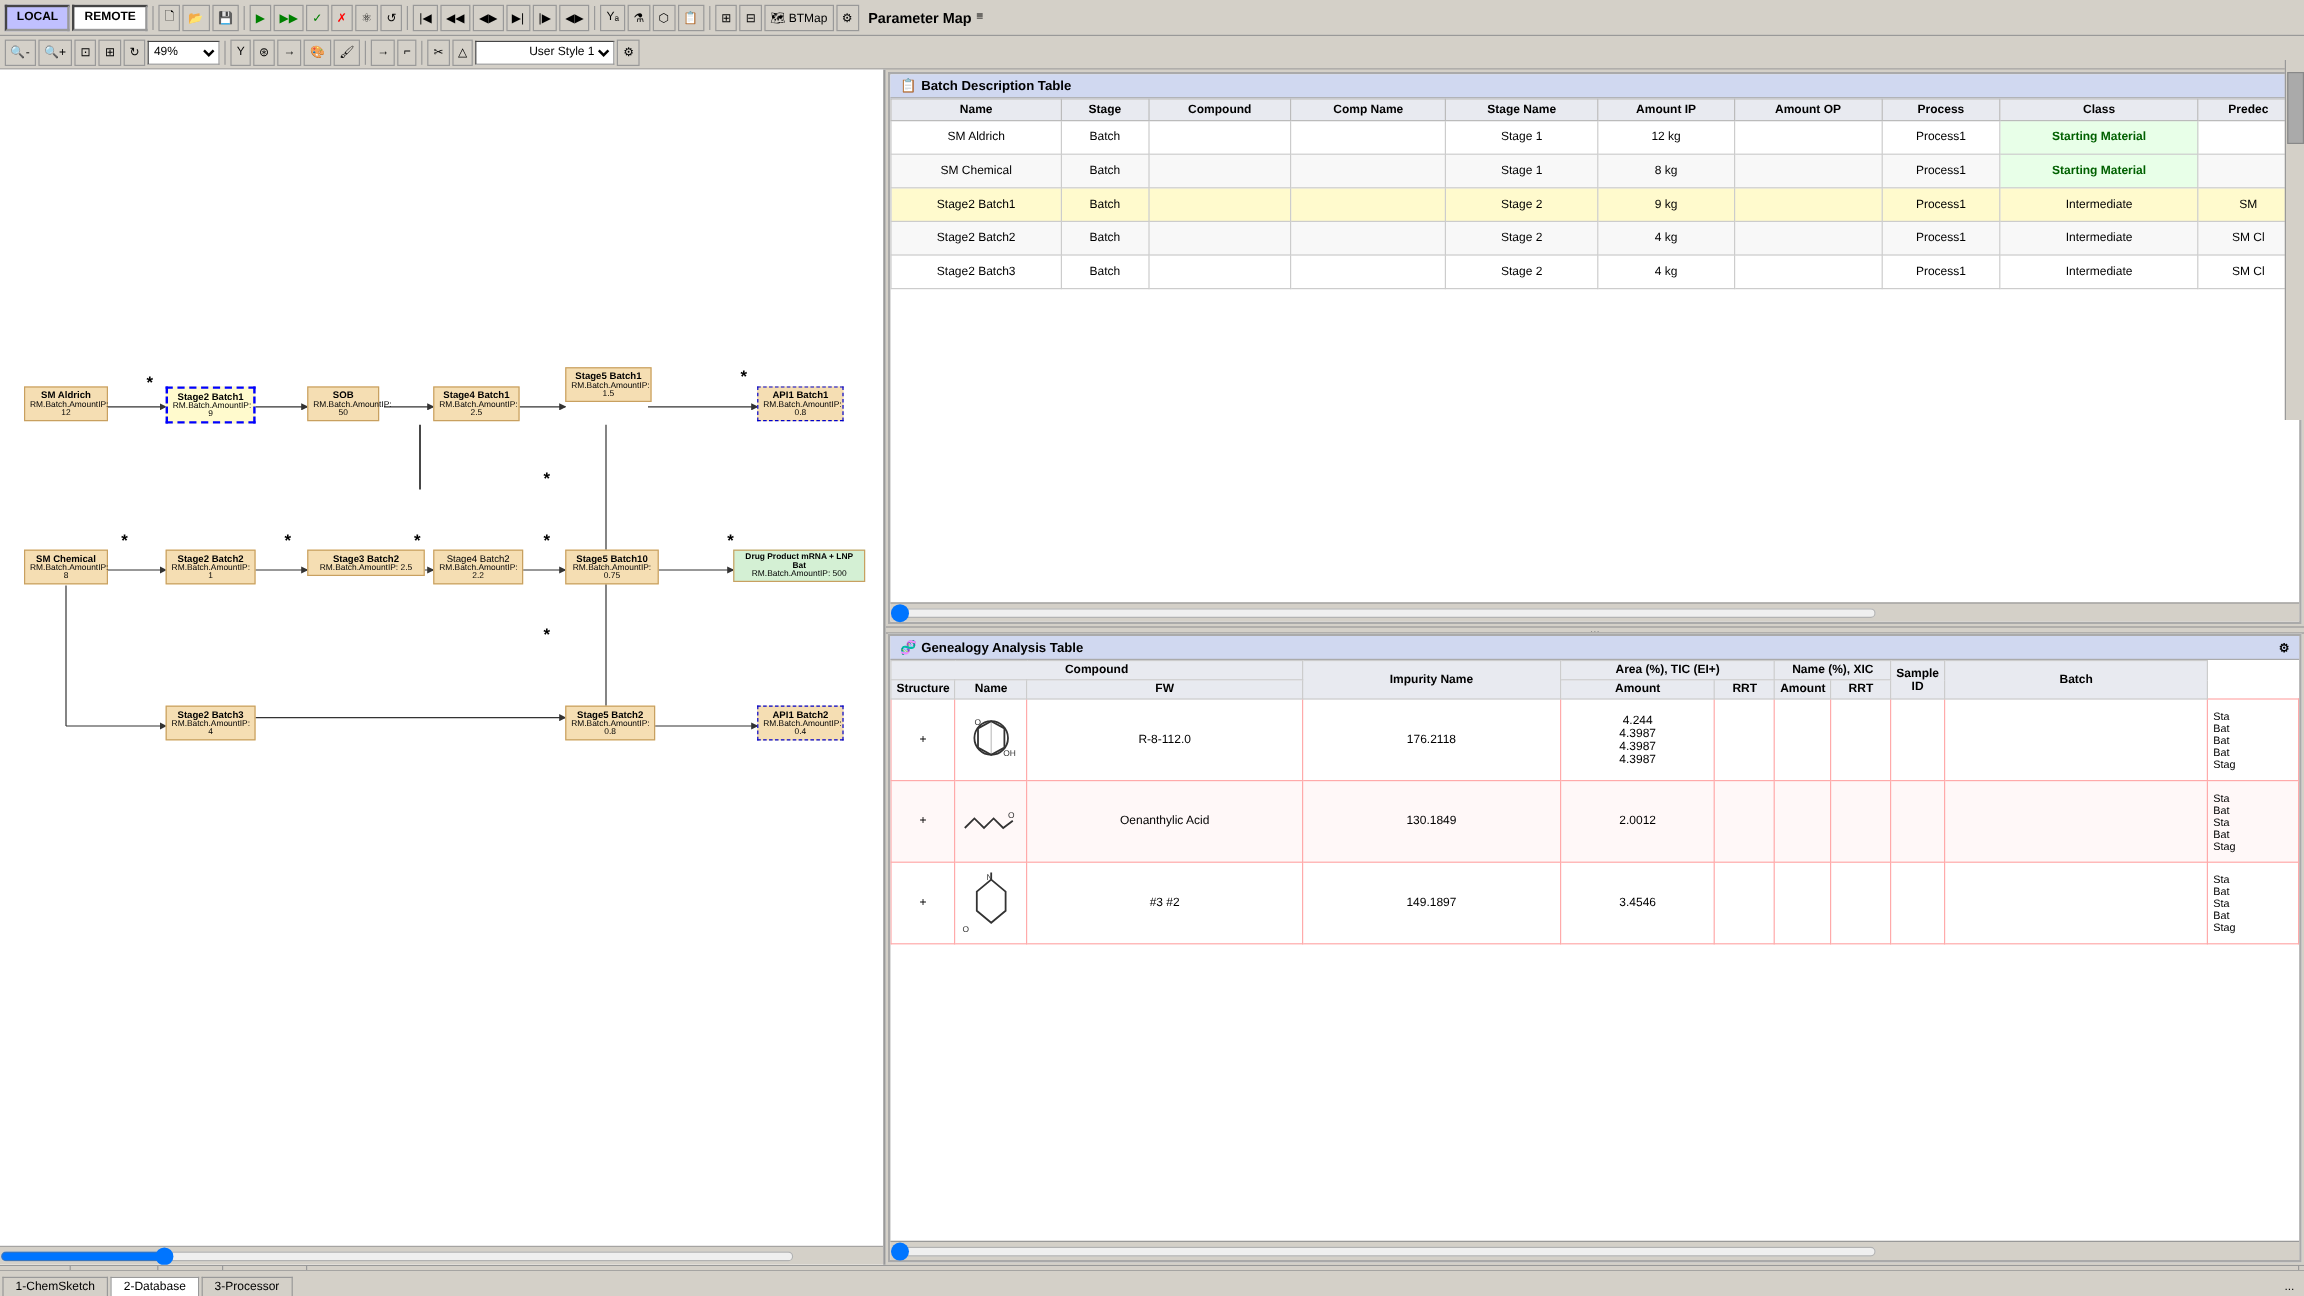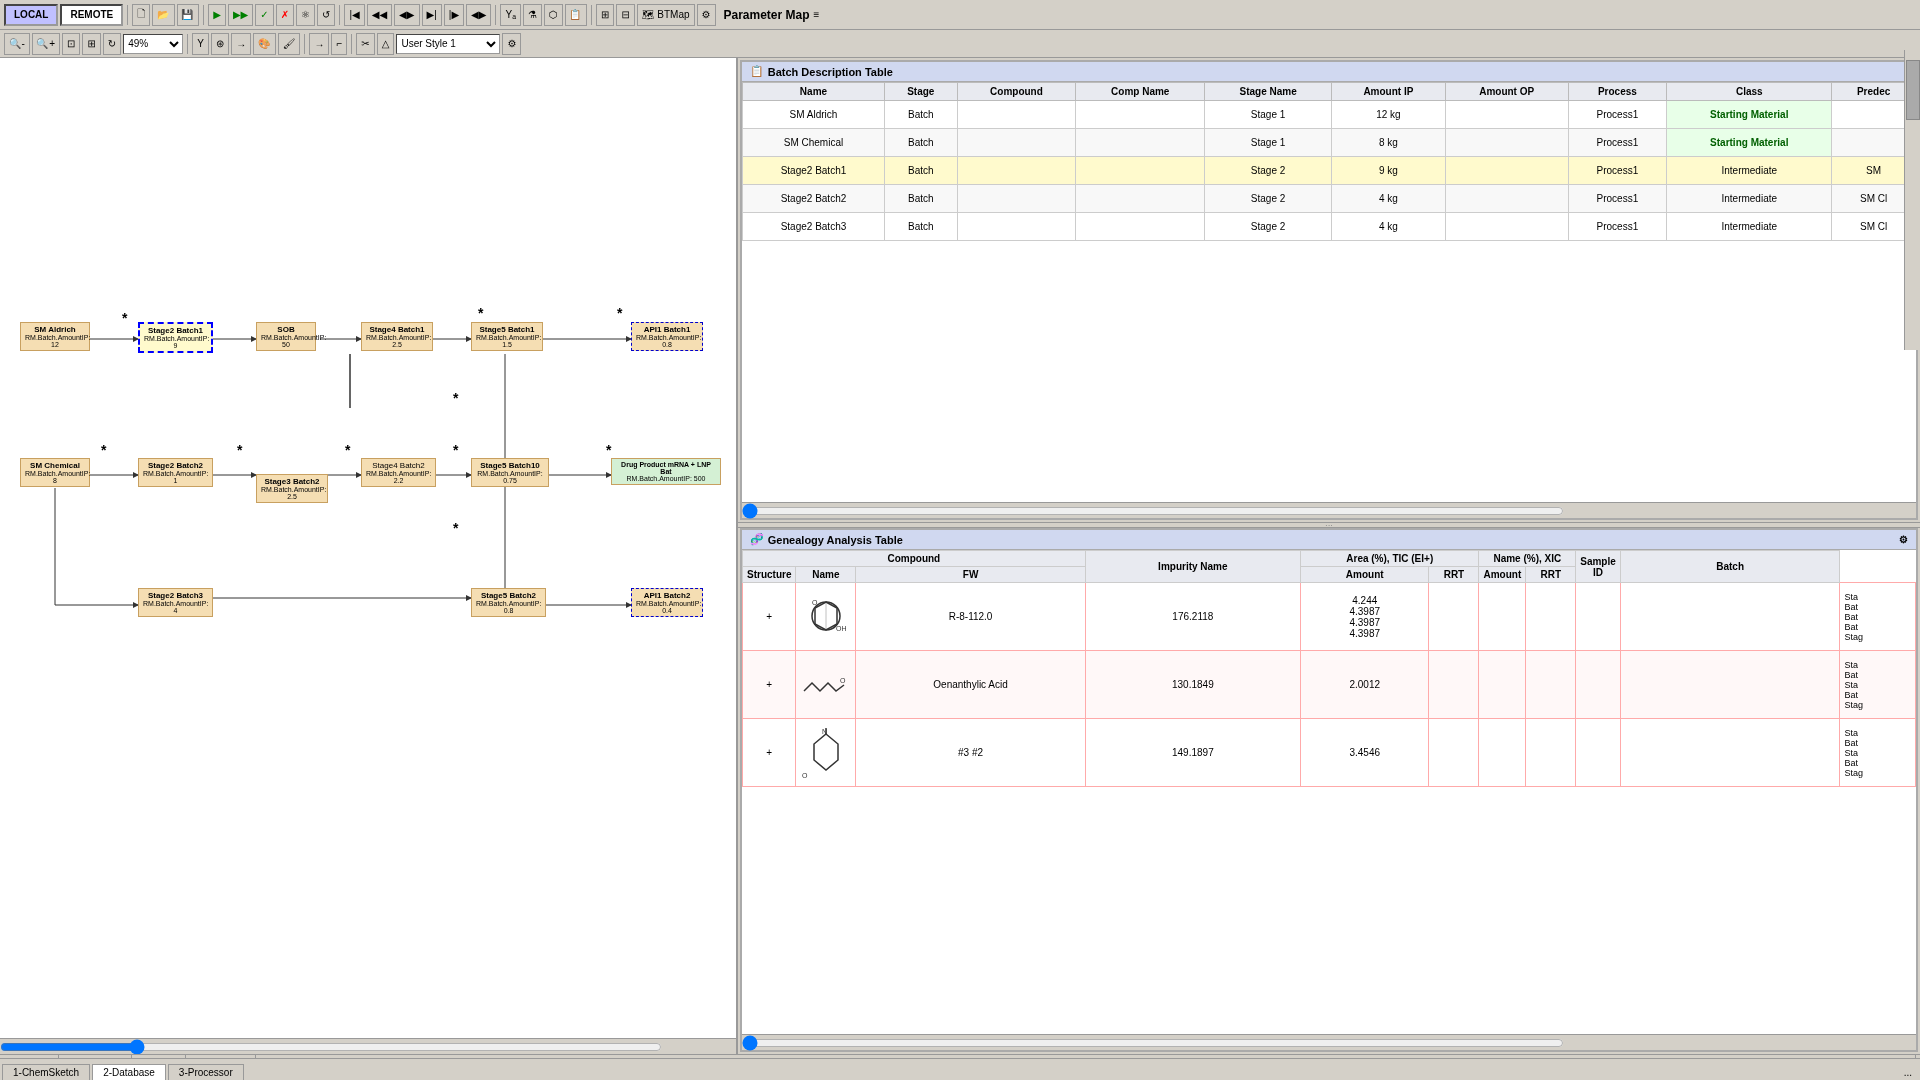--- a/index.html
+++ b/index.html
@@ -23,21 +23,21 @@
 
     
     #toolbar-second {
       display: flex; align-items: center; background: #d4d0c8; border-bottom: 1px solid #999;
       height: 28px; padding: 2px 4px; gap: 2px; flex-shrink: 0;
     }
     .zoom-select {
       height: 20px; font-size: 10px; border: 1px inset #999; background: white; width: 60px;
     }
     .style-select {
-      height: 20px; font-size: 10px; border: 1px inset #999; background: white; width: 104px;
+      height: 20px; font-size: 10px; border: 1px inset #999; background: white; width: 116px; text-align: right;
     }
 
     
     #main-layout {
       display: flex; height: calc(1080px - 30px - 28px - 26px); width: 1920px;
     }
 
     
     #canvas-area {
       width: 738px; flex-shrink: 0; background: white; border-right: 2px solid #999;
@@ -270,38 +270,38 @@
         <div style="font-size:7px">RM.Batch.AmountIP: 9</div>
       </div>
       <div class="flow-node" style="left:256px;top:264px;width:60px">
         <div style="font-weight:bold;font-size:8px">SOB</div>
         <div style="font-size:7px">RM.Batch.AmountIP: 50</div>
       </div>
       <div class="flow-node" style="left:361px;top:264px;width:72px">
         <div style="font-weight:bold;font-size:8px">Stage4 Batch1</div>
         <div style="font-size:7px">RM.Batch.AmountIP: 2.5</div>
       </div>
-      <div class="flow-node" style="left:471px;top:264px;width:72px">
+      <div class="flow-node" style="left:471px;top:248px;width:72px">
         <div style="font-weight:bold;font-size:8px">Stage5 Batch1</div>
         <div style="font-size:7px">RM.Batch.AmountIP: 1.5</div>
       </div>
       <div class="flow-node dashed" style="left:631px;top:264px;width:72px">
         <div style="font-weight:bold;font-size:8px">API1 Batch1</div>
         <div style="font-size:7px">RM.Batch.AmountIP: 0.8</div>
       </div>
 
       <div class="flow-node" style="left:20px;top:400px;width:70px">
         <div style="font-weight:bold;font-size:8px">SM Chemical</div>
         <div style="font-size:7px">RM.Batch.AmountIP: 8</div>
       </div>
       <div class="flow-node" style="left:138px;top:400px;width:75px">
         <div style="font-weight:bold;font-size:8px">Stage2 Batch2</div>
         <div style="font-size:7px">RM.Batch.AmountIP: 1</div>
       </div>
-      <div class="flow-node" style="left:256px;top:416px;width:72px">
+      <div class="flow-node" style="left:256px;top:400px;width:98px">
         <div style="font-weight:bold;font-size:8px">Stage3 Batch2</div>
         <div style="font-size:7px">RM.Batch.AmountIP: 2.5</div>
       </div>
       <div class="flow-node" style="left:361px;top:400px;width:75px">
         <div style="font-weight:normal;font-size:8px">Stage4 Batch2</div>
         <div style="font-size:7px">RM.Batch.AmountIP: 2.2</div>
       </div>
       <div class="flow-node" style="left:471px;top:400px;width:78px">
         <div style="font-weight:bold;font-size:8px">Stage5 Batch10</div>
         <div style="font-size:7px">RM.Batch.AmountIP: 0.75</div>

